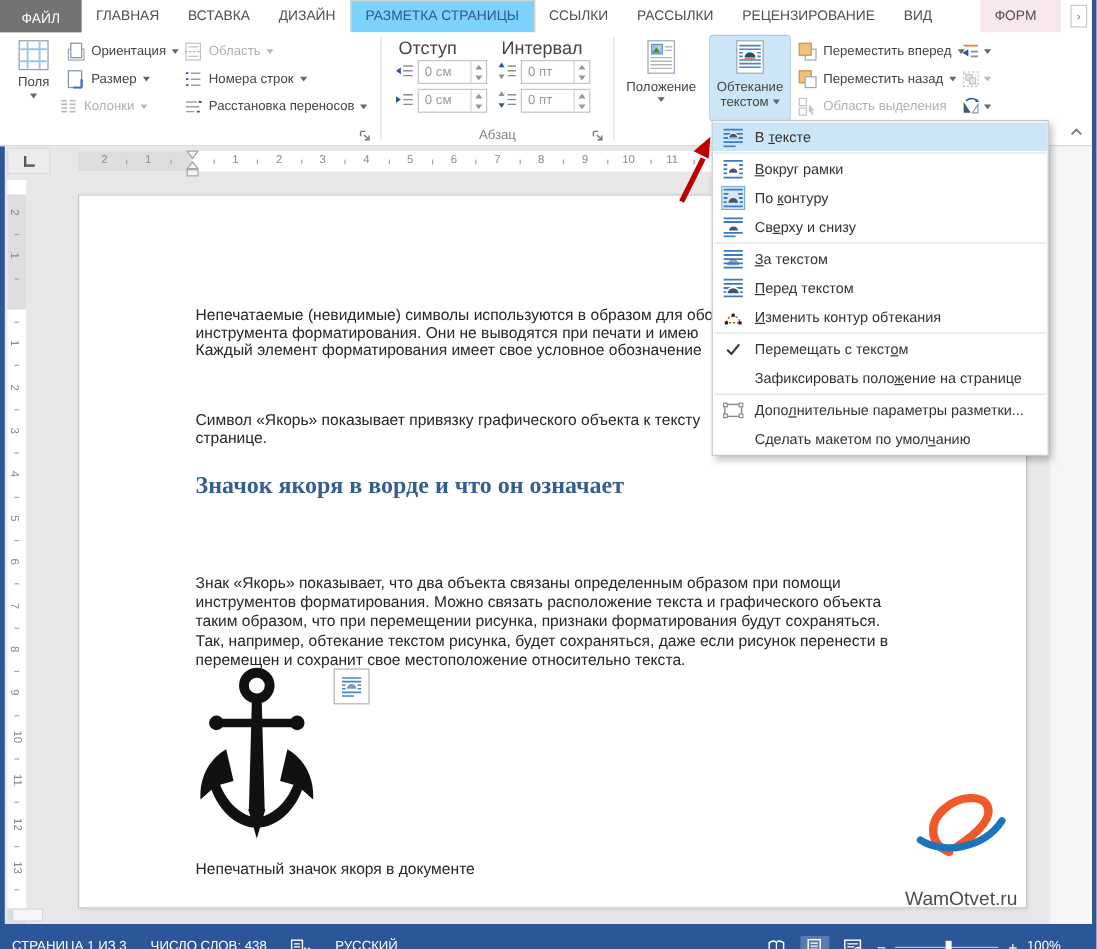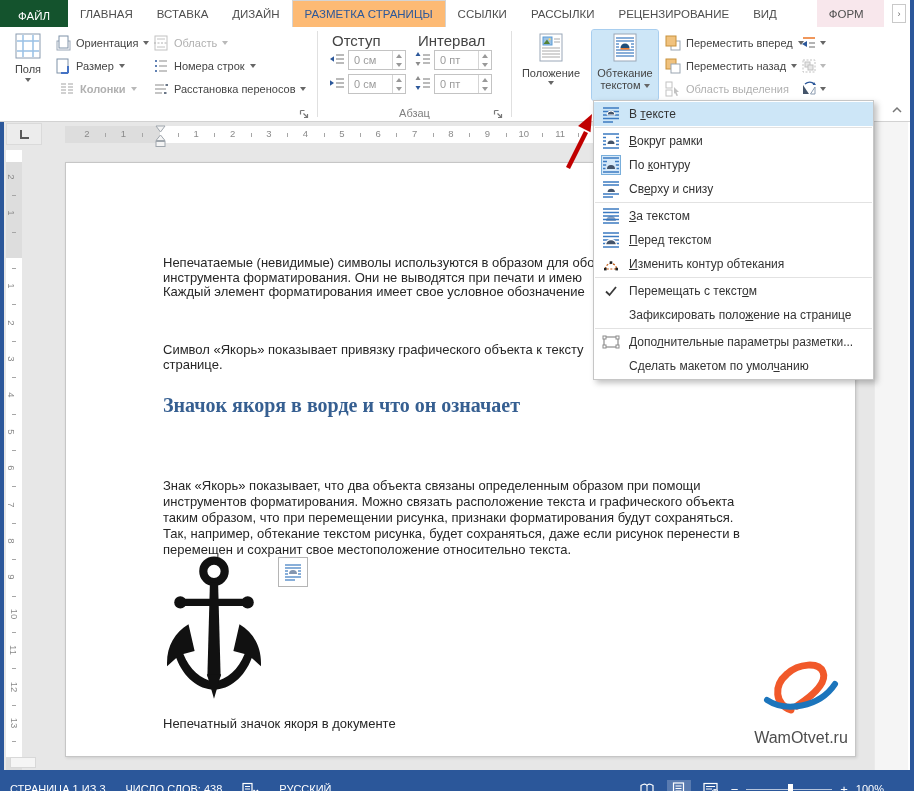--- a/index.html
+++ b/index.html
@@ -2,22 +2,22 @@
 <html><head>
 <meta charset="utf-8">
 <style>
   * { margin:0; padding:0; box-sizing:border-box; }
   body { font-family:"Liberation Sans",sans-serif; background:#fff; }
   #app { position:relative; width:914px; height:791px; background:#fff; overflow:hidden; font-family:"Liberation Sans",sans-serif; }
 
   
   .tabs { position:absolute; left:0; top:0; width:914px; height:27px; background:#fff; display:flex; align-items:stretch; }
   .tab { display:flex; align-items:center; padding:0 12px; font-size:11.5px; color:#4E4E4E; cursor:default; white-space:nowrap; }
-  .tab.file { background:#14532d; color:#fff; padding:16px 18px; }
-  .tab.active { background:#fdba74; color:#2B579A; border:1px solid #D4D4D4; border-bottom:none; }
+  .tab.file { background:#737373; color:#fff; padding:16px 18px; }
+  .tab.active { background:#7dd3fc; color:#2B579A; border:1px solid #D4D4D4; border-bottom:none; }
   .tab.contextual { background:#F8E7EC; margin-left:28px; padding-right:20px; }
   .tab-overflow { position:absolute; right:8px; top:4px; width:14px; height:19px; border:1px solid #C9C9C9; background:#fff; font-size:9px; color:#666; display:flex; align-items:center; justify-content:center; }
 
   
   .ribbon { position:absolute; left:0; top:27px; width:910px; height:95px; background:#fff; border-bottom:1px solid #D2D2D2; }
   .vsep { position:absolute; top:4px; height:86px; width:1px; background:#E0E0E0; }
   .group { position:absolute; top:0; height:94px; }
   .grp-label { position:absolute; bottom:2px; left:0; right:0; text-align:center; font-size:11px; color:#7F7F7F; white-space:nowrap; }
   .launcher { position:absolute; right:6px; bottom:3px; width:12px; height:12px; cursor:pointer; }
   .big-btn { position:absolute; top:3px; display:flex; flex-direction:column; align-items:center; padding-top:3px; color:#444; font-size:11px; cursor:pointer; border-radius:2px; }
@@ -51,21 +51,21 @@
   .vtick { position:absolute; left:6px; width:4px; height:1px; background:#A6A6A6; }
 
   .page { position:absolute; left:61px; top:40px; width:791px; height:595px; background:#fff; border:1px solid #C6C6C6; box-shadow:1px 1px 3px rgba(0,0,0,0.12); }
   .tline { white-space:nowrap; }
   .p-body { position:absolute; left:97px; font-size:13px; color:#262626; line-height:14.6px; }
   .p3 { line-height:15.9px; }
   .doc-heading { position:absolute; left:97px; top:231px; font-family:"Liberation Serif",serif; font-weight:bold; font-size:20px; color:#365F91; white-space:nowrap; }
   .caption { position:absolute; left:97px; top:553px; font-size:13px; color:#262626; white-space:nowrap; }
   .layout-btn { position:absolute; left:212px; top:394px; width:30px; height:30px; background:#fff; border:1px solid #B5B5B5; display:flex; align-items:center; justify-content:center; cursor:pointer; }
   .logo { position:absolute; left:660px; top:497px; width:150px; text-align:center; }
-  .logo-text { font-size:16px; color:#4D4D4D; margin-top:1px; }
+  .logo-text { font-size:16px; color:#4D4D4D; margin-top:12px; }
 
   
   .menu { position:absolute; left:593px; top:100px; width:281px; background:#fff; border:1px solid #C6C6C6; box-shadow:3px 3px 6px rgba(0,0,0,0.25); z-index:50; padding:1px 0; }
   .mi { height:24px; display:flex; align-items:center; font-size:12px; color:#333; cursor:pointer; }
   .mi.hl { background:#CDE6F7; }
   .mic { width:18px; height:18px; margin:0 9px 0 8px; flex:0 0 18px; display:flex; align-items:center; justify-content:center; }
   .mic.sel { outline:1px solid #78AEDB; background:#D6E9F9; }
   .msep { height:1px; background:#E2E2E2; margin:1px 1px; }
   .mi u { text-decoration:underline; }
 
@@ -131,21 +131,21 @@
           <span class="dd"></span>
       </div>
       <div class="btn-small" style="left:48px;top:28px;">
         <svg class="ico16" viewBox="0 0 16 16">
           <rect x="2" y="1" width="11" height="14" fill="#fff" stroke="#7F92A8"></rect>
           <path d="M13 15 V8 M13 15 H6" stroke="#4472C4" stroke-width="2" fill="none"></path>
         </svg>
         <span>Размер</span>
           <span class="dd"></span>
       </div>
-      <div class="btn-small disabled" style="left:52px;top:51px;font-weight:bold;">
+      <div class="btn-small disabled" style="left:42px;top:51px;">
         <svg class="ico16" viewBox="0 0 16 16">
           <g stroke="#B9B9B9" stroke-width="1.3">
             <line x1="2" y1="3" x2="7" y2="3"></line>
               <line x1="2" y1="6" x2="7" y2="6"></line>
               <line x1="2" y1="9" x2="7" y2="9"></line>
               <line x1="2" y1="12" x2="7" y2="12"></line>
             <line x1="9" y1="3" x2="14" y2="3"></line>
               <line x1="9" y1="6" x2="14" y2="6"></line>
               <line x1="9" y1="9" x2="14" y2="9"></line>
               <line x1="9" y1="12" x2="14" y2="12"></line>

